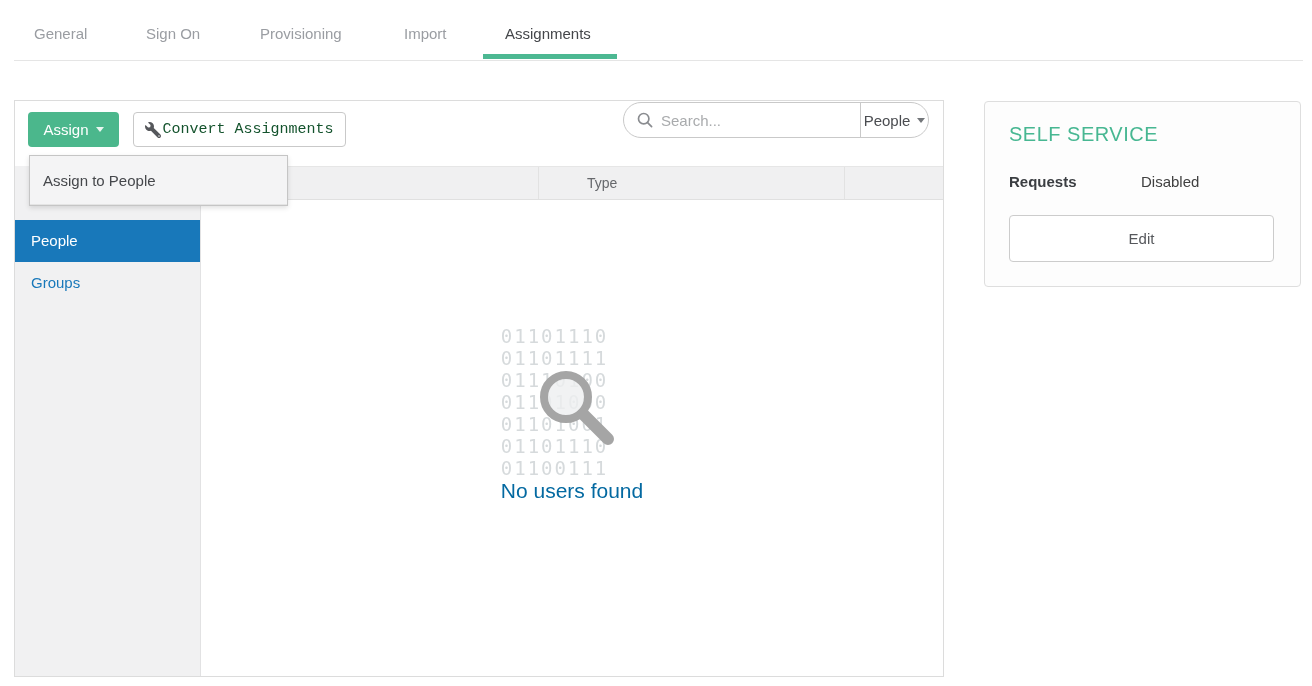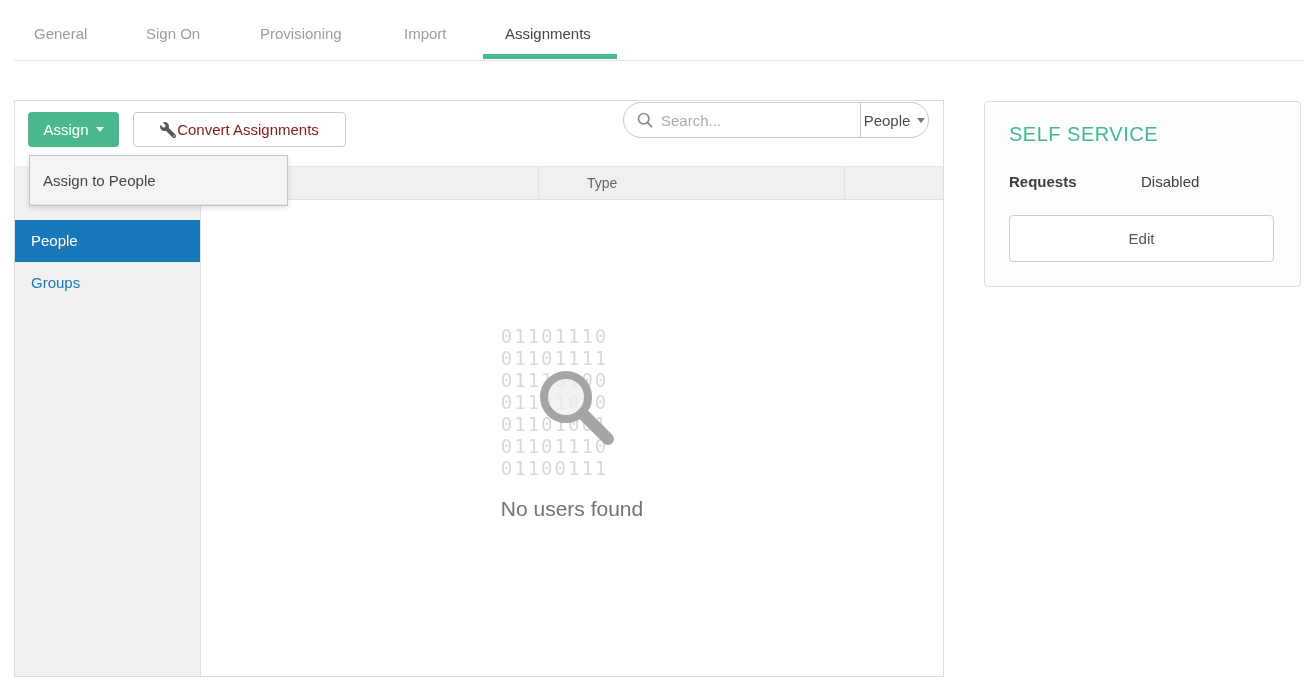--- a/index.html
+++ b/index.html
@@ -16,22 +16,22 @@
     background:#4cb892; }
 
   
   .panel { position:absolute; left:14px; top:100px; width:930px; height:577px;
     background:#fff; border:1px solid #dcdcdc; }
 
   .btn-assign { position:absolute; left:13px; top:11px; width:91px; height:35px;
     background:#4bb78c; border-radius:4px; color:#fff; font-size:15px;
     display:flex; align-items:center; justify-content:center; gap:7px; cursor:pointer; }
   .btn-convert { position:absolute; left:118px; top:11px; width:213px; height:35px;
-    background:#fff; border:1px solid #c9c9c9; border-radius:4px; color:#7f1d1d;
-    font-size:15px; display:flex; align-items:center; justify-content:center; gap:1px; cursor:pointer; }
+    background:#fff; border:1px solid #c9c9c9; border-radius:4px; color:#14532d;
+    font-size:15px; display:flex; align-items:center; justify-content:center; gap:1px; cursor:pointer;font-family:Liberation Mono, monospace; }
   .wrench-svg { width:16px; height:16px; transform:scaleX(-1); }
 
   .search-group { position:absolute; right:14px; top:1px; width:306px; height:36px;
     border:1px solid #c9c9c9; border-radius:18px; background:#fff; display:flex; }
   .search-seg { flex:1; display:flex; align-items:center; padding-left:13px; gap:8px; }
   .search-seg input { border:none; outline:none; flex:1; font-size:15px; color:#45474b;
     font-family:"Liberation Sans", sans-serif; background:transparent; min-width:0; }
   .search-seg input::placeholder { color:#a9abad; }
   .scope-seg { width:93px; border-left:1px solid #c9c9c9; display:flex; align-items:center;
     justify-content:center; gap:7px; font-size:15px; color:#4a4c50; cursor:pointer;
@@ -66,21 +66,21 @@
   .th2 { width:273px; border-right:1px solid #e2e2e2; }
   .th3 { flex:1; }
   .tbody { position:absolute; left:0; right:0; top:34px; bottom:0; background:#fff;
     display:flex; flex-direction:column; align-items:center; }
 
   .empty-wrap { margin-top:125px; position:relative; text-align:left; }
   .binary-line { font-family:"DejaVu Sans Mono", monospace; font-size:19px;
     line-height:22px; letter-spacing:2px; color:#d6dadc; }
   .empty-magnifier { position:absolute; left:50%; top:25px; margin-left:-53px;
     width:110px; height:110px; }
-  .empty-msg { margin-top:18px; font-size:21px; color:#737373; }
+  .empty-msg { font-size:21px; color:#0369a1; }
 
   
   .self-panel { position:absolute; left:984px; top:101px; width:317px; height:186px;
     background:#fdfdfd; border:1px solid #dedede; border-radius:4px; }
   .self-title { position:absolute; left:24px; top:21px; font-size:20px; color:#47b792;
     letter-spacing:0.5px; }
   .self-label { position:absolute; left:24px; top:71px; font-size:15px; font-weight:bold;
     color:#3b3e42; }
   .self-value { position:absolute; left:156px; top:71px; font-size:15px; color:#404040; }
   .btn-edit { position:absolute; left:24px; top:113px; width:265px; height:47px;

